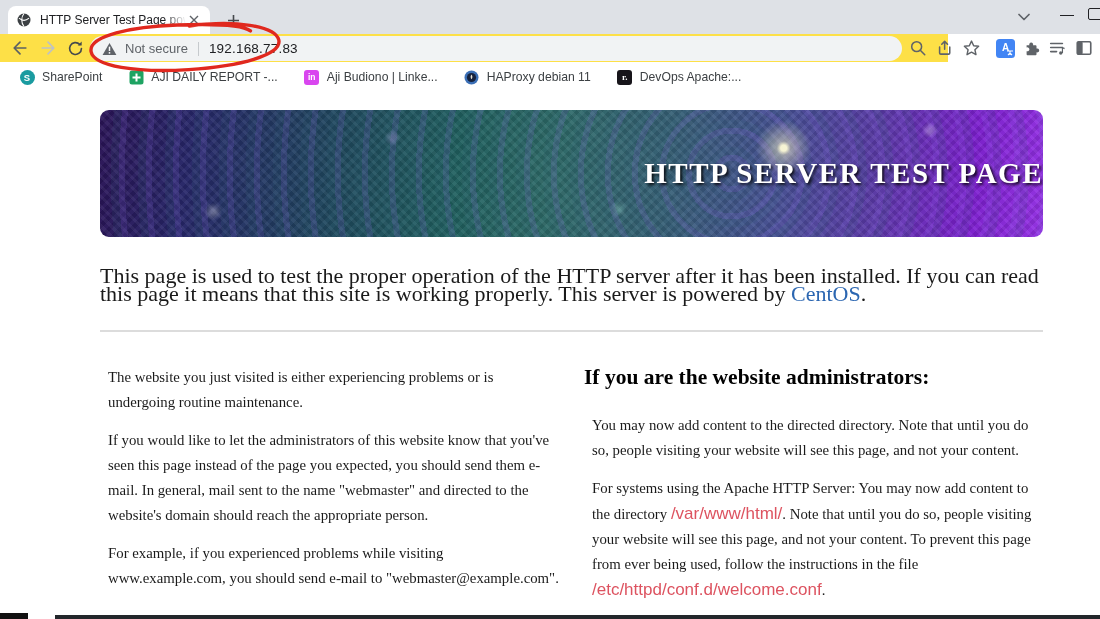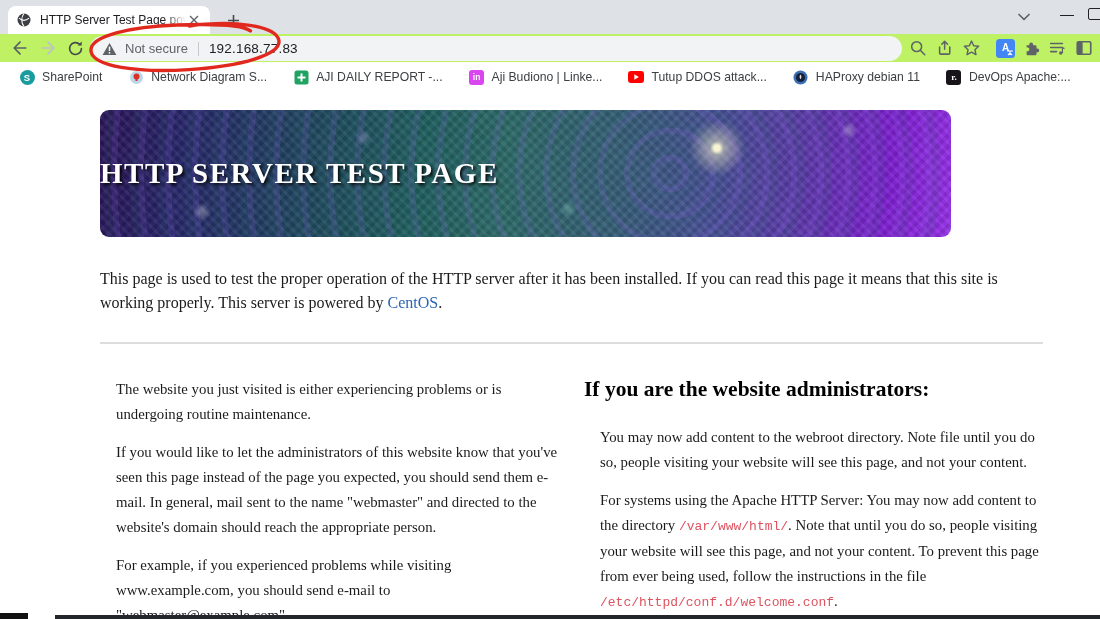--- a/index.html
+++ b/index.html
@@ -18,21 +18,21 @@
   .newtab-btn { position:absolute; left:222px; top:9px; width:22px; height:22px;
                 display:flex; align-items:center; justify-content:center; }
   .tabsearch-btn { position:absolute; left:1012px; top:6px; width:24px; height:22px;
                    display:flex; align-items:center; justify-content:center; }
   .win-min { position:absolute; left:1052px; top:0; width:30px; height:28px; display:flex;
              align-items:center; justify-content:center; color:#202124; font-size:14px; }
   .win-max { position:absolute; left:1088px; top:8px; width:14px; height:12px;
              border:1.6px solid #202124; border-radius:2px; }
 
   
-  .toolbar { position:absolute; left:0; top:34px; width:1100px; height:28px; background:#bef264; }
+  .toolbar { position:absolute; left:0; top:34px; width:948px; height:28px; background:#fde047; }
   .nav-ic { position:absolute; top:2px; width:24px; height:24px; display:flex;
             align-items:center; justify-content:center; }
   .omnibox { position:absolute; left:90px; top:2px; width:812px; height:25px; background:#f1f3f4;
              border-radius:13px; display:flex; align-items:center; padding:0 12px; }
   .ob-sec { font-size:13px; color:#5f6368; margin:0 10px 0 8px; }
   .ob-div { width:1px; height:14px; background:#c6cacd; margin-right:10px; }
   .ob-url { font-size:13.5px; color:#202124; letter-spacing:.2px; }
 
   
   .bookmarks { position:absolute; left:0; top:62px; width:1100px; height:30px; background:#fff;
@@ -40,45 +40,45 @@
   .bm { display:flex; align-items:center; padding:0 13px; height:24px; border-radius:12px; }
   .bm-ic { width:16px; height:16px; margin-right:7px; flex:0 0 auto; display:flex;
            align-items:center; justify-content:center; }
   .bm-label { font-size:12.2px; color:#3c4043; white-space:nowrap; }
   .ic-sq { width:15px; height:15px; border-radius:3px; display:flex; align-items:center;
            justify-content:center; color:#fff; font-weight:bold; }
 
   
   .page { position:absolute; left:0; top:92px; width:1100px; height:527px; background:#fff;
           font-family:"Liberation Serif", serif; color:#1a1a1a; overflow:hidden; }
-  .banner { position:absolute; left:100px; top:18px; width:851px; height:127px; border-radius:9px;
-            display:flex; align-items:center; justify-content:flex-start; overflow:hidden;
+  .banner { position:absolute; left:100px; top:18px; width:943px; height:127px; border-radius:9px;
+            display:flex; align-items:center; justify-content:flex-end; overflow:hidden;
             background-color:#1d3a57;
             background-image:
               radial-gradient(circle at 72.5% 30%, rgba(255,252,215,.95) 0 3px, rgba(255,250,200,.45) 7px, rgba(255,250,200,0) 28px),
               radial-gradient(circle at 12% 80%, rgba(255,255,255,.28) 0 2px, transparent 9px),
               radial-gradient(circle at 31% 22%, rgba(205,185,255,.25) 0 2px, transparent 8px),
               radial-gradient(circle at 55% 78%, rgba(185,255,235,.22) 0 2px, transparent 8px),
               radial-gradient(circle at 88% 16%, rgba(255,255,255,.25) 0 2px, transparent 8px),
               repeating-radial-gradient(circle at 67% 50%, rgba(130,100,220,0) 0 13px, rgba(130,100,220,.17) 13px 19px, rgba(45,95,115,.13) 19px 27px),
               repeating-linear-gradient(45deg, rgba(255,255,255,.05) 0 3px, rgba(0,0,0,.03) 3px 7px),
               repeating-linear-gradient(-45deg, rgba(0,0,0,.08) 0 4px, rgba(255,255,255,.025) 4px 8px),
               linear-gradient(97deg, #2a1458 0%, #27276a 10%, #1f4a5e 26%, #20605f 38%, #2d6a68 48%, #355f75 60%, #474f95 72%, #5b39a8 82%, #7d1fd0 92%, #9531e6 100%);
   }
   .banner-title { font-size:29px; font-weight:bold; letter-spacing:1.5px; color:#fff;
                   text-shadow:2px 2px 3px rgba(0,0,0,.85); }
   .content { position:absolute; left:100px; top:175px; width:943px; }
-  .intro { font-size:16px; line-height:24px; color:#1a1a1a; }
+  .intro { font-size:22px; line-height:18px; color:#1a1a1a; }
   a.link { color:#2b66b1; text-decoration:none; cursor:pointer; }
   .rule { border:none; border-top:2px solid #dcdcdc; margin:27px 0 0 0; }
   .cols { display:grid; grid-template-columns:1fr 1fr; column-gap:25px; margin-top:33px; }
   .col h2 { font-size:21.5px; font-weight:bold; color:#000; margin:0 0 23px 0;
             font-family:"Liberation Serif", serif; }
-  .col p { font-size:14.8px; line-height:25px; margin:0 0 13px 16px; }
-  code.path { font-family:Liberation Mono, monospace; font-size:13px; color:#dd5360; }
+  .col p { font-size:14.8px; line-height:25px; margin:0 0 13px 8px; }
+  code.path { font-family:Liberation Sans, sans-serif; font-size:17px; color:#dd5360; }
 
   
   .annotation { position:absolute; left:78px; top:18px; z-index:60; pointer-events:none; }
   .strip-a { position:absolute; left:0; top:613px; width:28px; height:6px; background:#111; }
   .strip-b { position:absolute; left:55px; top:615px; width:1045px; height:4px; background:#23272b; }
 
   svg .st { stroke:#5f6368; stroke-width:1.7; fill:none; stroke-linecap:round; stroke-linejoin:round; }
   svg .fl { fill:#5f6368; }
 </style>
 </head>
@@ -190,50 +190,31 @@
   <div class="bookmarks">
     <div class="bm">
       <span class="bm-ic">
         <span class="ic-sq" style="border-radius:50%;background:#1a9ba0;font-size:9.5px">S</span>
       </span>
       <span class="bm-label">SharePoint</span>
     </div>
     <div class="bm">
       <span class="bm-ic">
         <svg width="15" height="15" viewBox="0 0 15 15">
-            <circle cx="7.5" cy="7.5" r="6.5" fill="#bcd7ea"></circle>
-            <circle cx="7.5" cy="6.5" r="3" fill="#d93025"></circle>
-            <path d="M7.5 6 L7.5 11" stroke="#d93025" stroke-width="2"></path>
-          </svg>
-      </span>
-      <span class="bm-label">Network Diagram S...</span>
-    </div>
-    <div class="bm">
-      <span class="bm-ic">
-        <svg width="15" height="15" viewBox="0 0 15 15">
             <rect x="0.5" y="0.5" width="14" height="14" rx="2.5" fill="#1ea362"></rect>
             <path d="M7.5 3.5 V11.5 M3.5 7.5 H11.5" stroke="#fff" stroke-width="2"></path>
           </svg>
       </span>
       <span class="bm-label">AJI DAILY REPORT -...</span>
     </div>
     <div class="bm">
       <span class="bm-ic">
         <span class="ic-sq" style="background:#d946ef;font-size:8.5px">in</span>
       </span>
       <span class="bm-label">Aji Budiono | Linke...</span>
-    </div>
-    <div class="bm">
-      <span class="bm-ic">
-        <svg width="16" height="12" viewBox="0 0 16 12">
-            <rect x="0" y="0" width="16" height="12" rx="3" fill="#f00"></rect>
-            <path d="M6.3 3.2 L10.8 6 L6.3 8.8 Z" fill="#fff"></path>
-          </svg>
-      </span>
-      <span class="bm-label">Tutup DDOS attack...</span>
     </div>
     <div class="bm">
       <span class="bm-ic">
         <svg width="15" height="15" viewBox="0 0 15 15">
             <circle cx="7.5" cy="7.5" r="7" fill="#3b6fb6"></circle>
             <circle cx="7.5" cy="7.5" r="4.6" fill="#16223d"></circle>
             <path d="M7.5 4.5 C8.8 6.2 8.6 8 7.5 9.3 C6.4 8 6.2 6.2 7.5 4.5 Z" fill="#e8e4d8"></path>
           </svg>
       </span>
       <span class="bm-label">HAProxy debian 11</span>
@@ -262,21 +243,21 @@
       <hr class="rule">
 
       <div class="cols">
         <div class="col">
           <p>The website you just visited is either experiencing problems or is undergoing routine maintenance.</p>
           <p>If you would like to let the administrators of this website know that you've seen this page instead of the page you expected, you should send them e-mail. In general, mail sent to the name "webmaster" and directed to the website's domain should reach the appropriate person.</p>
           <p>For example, if you experienced problems while visiting www.example.com, you should send e-mail to "webmaster@example.com".</p>
         </div>
         <div class="col">
           <h2>If you are the website administrators:</h2>
-          <p>You may now add content to the webroot directory. Note file until you do so, people visiting your website will see this page, and not your content.</p>
+          <p>You may now add content to the directed directory. Note that until you do so, people visiting your website will see this page, and not your content.</p>
           <p><span>For systems using the Apache HTTP Server: You may now add content to the directory </span><code class="path">/var/www/html/</code><span>. Note that until you do so, people visiting your website will see this page, and not your content. To prevent this page from ever being used, follow the instructions in the file </span><code class="path">/etc/httpd/conf.d/welcome.conf</code><span>.</span></p>
 
         </div>
       </div>
     </div>
   </div>
 
   <svg class="annotation" width="226" height="60" viewBox="0 0 226 60">
     <path d="M112 8 C158 3 198 11 201 25 C204 40 162 50 110 51.5 C58 53 15 45 13 30 C11 14 55 6.5 100 6.5 C138 6.5 166 9 173 15" fill="none" stroke="#e0281e" stroke-width="3.4" stroke-linecap="round" transform="rotate(-2 113 30)"></path>
   </svg>

